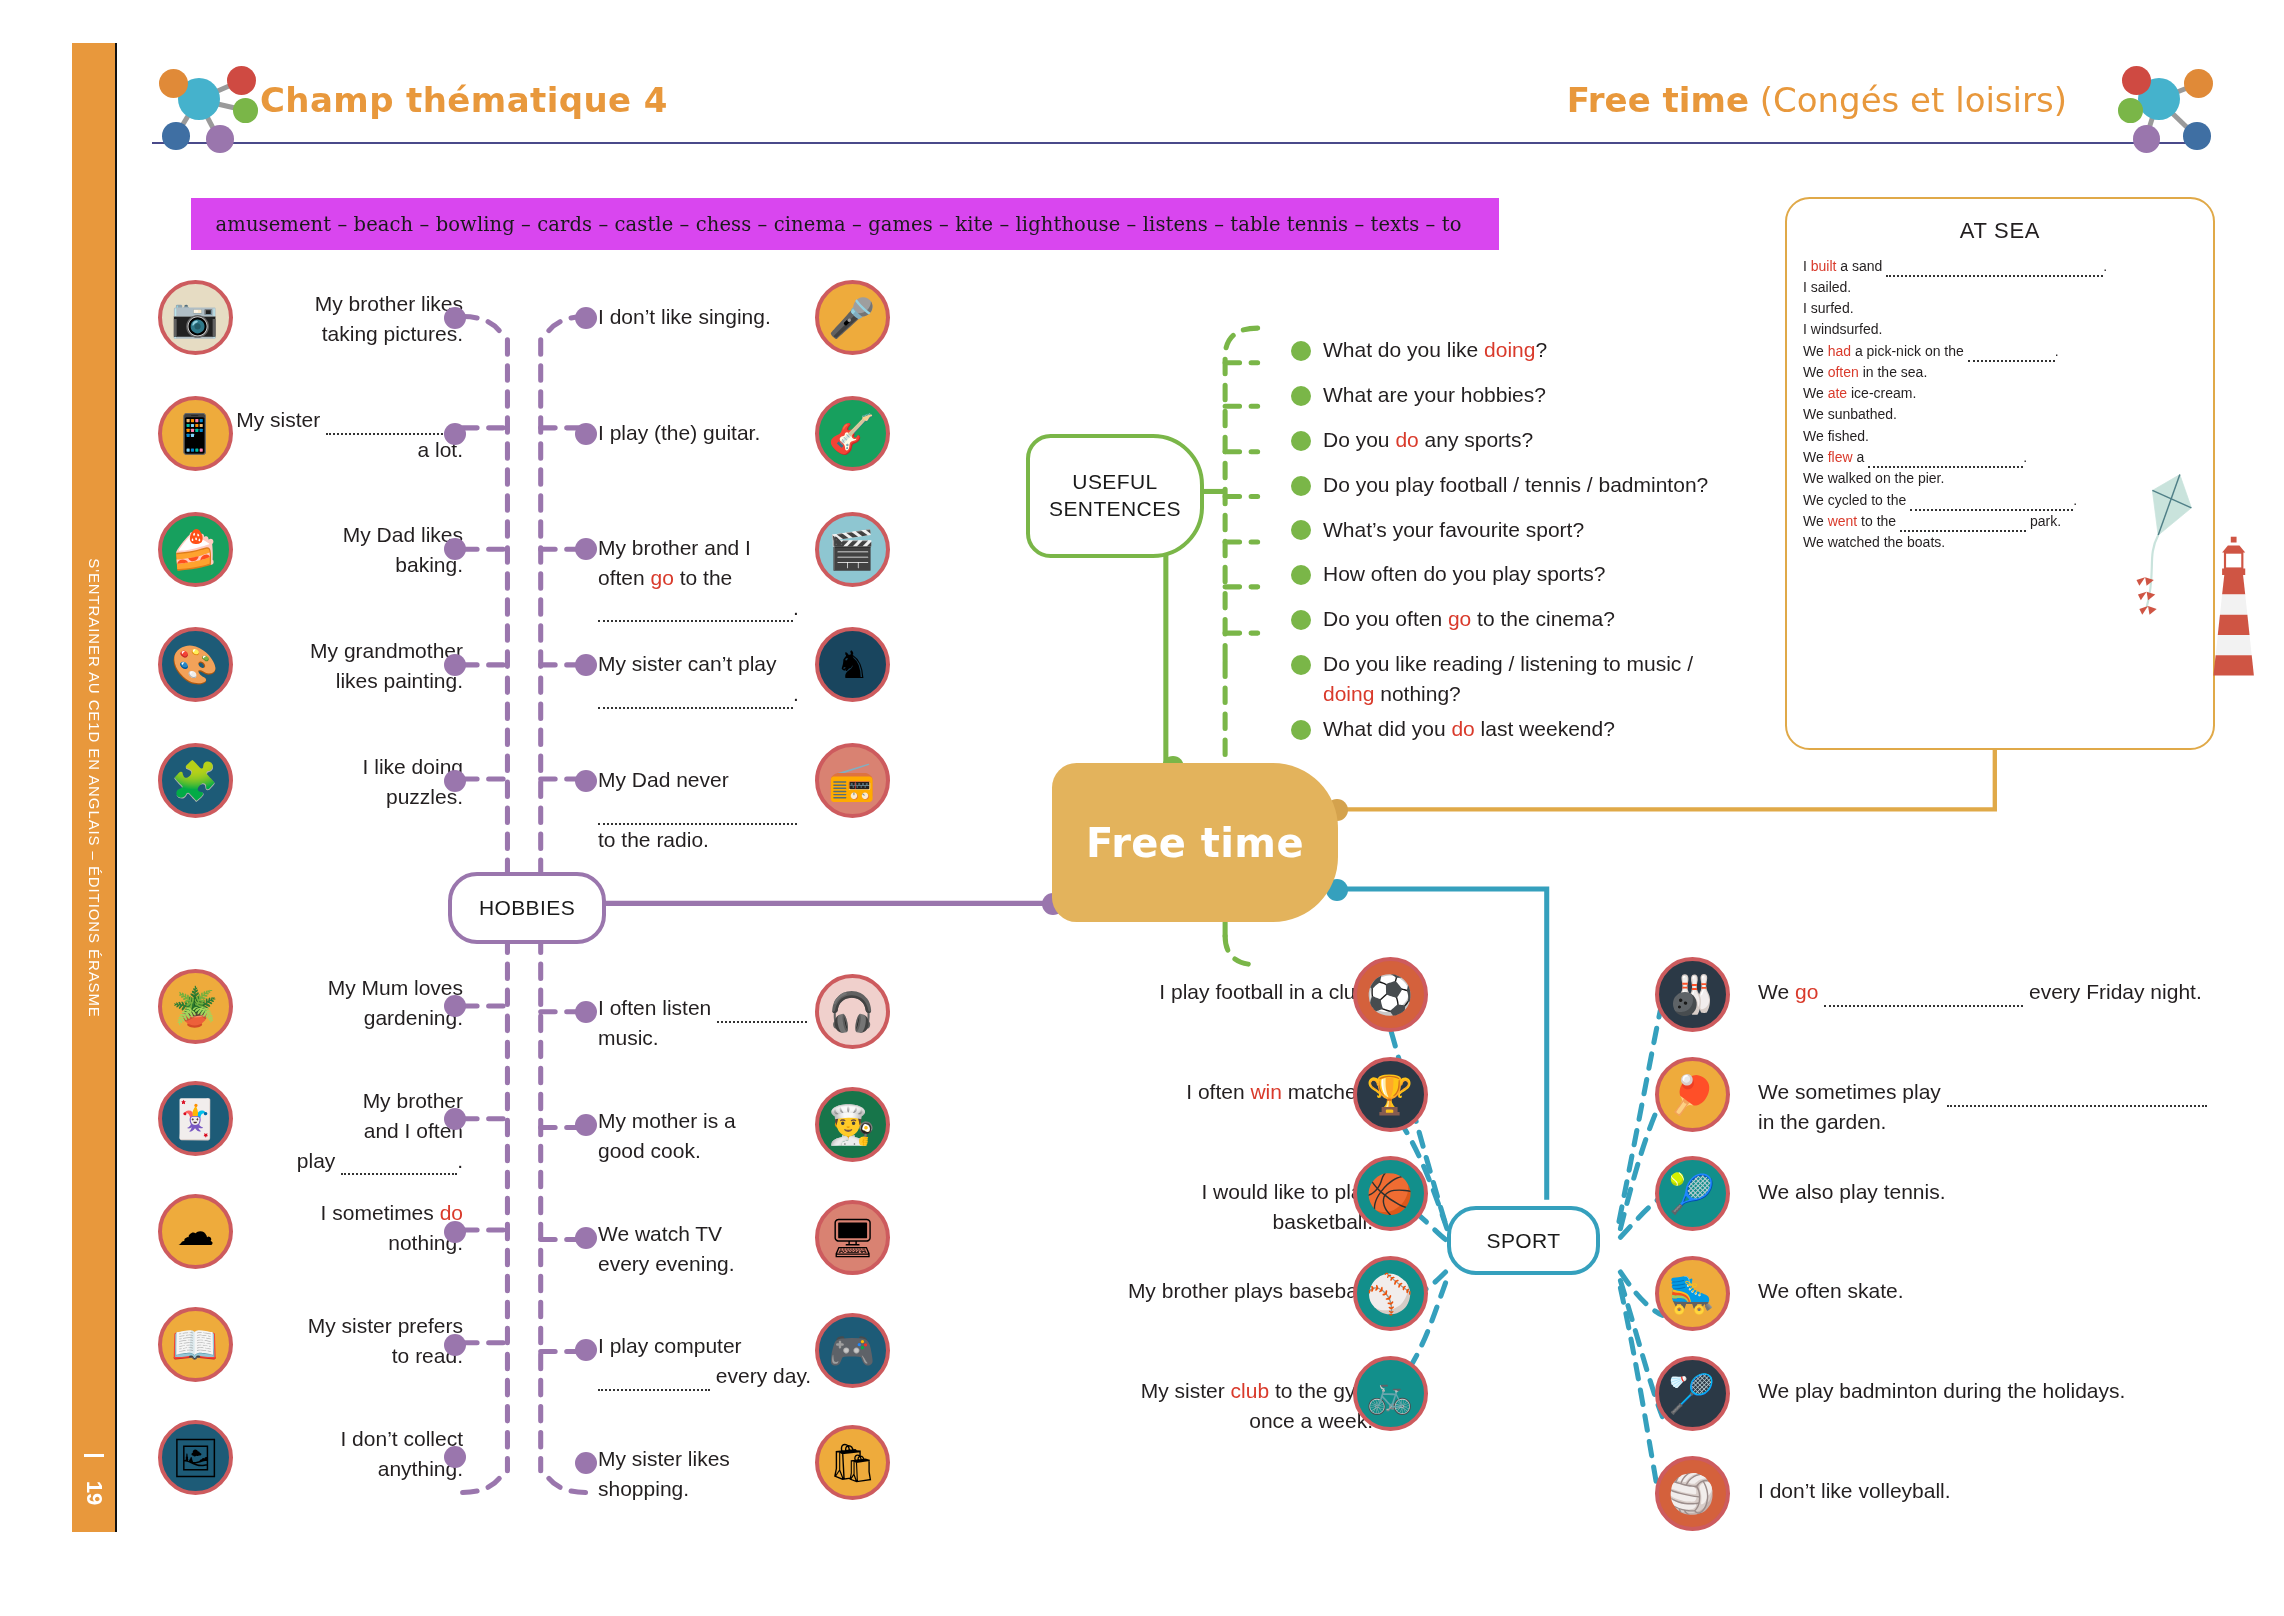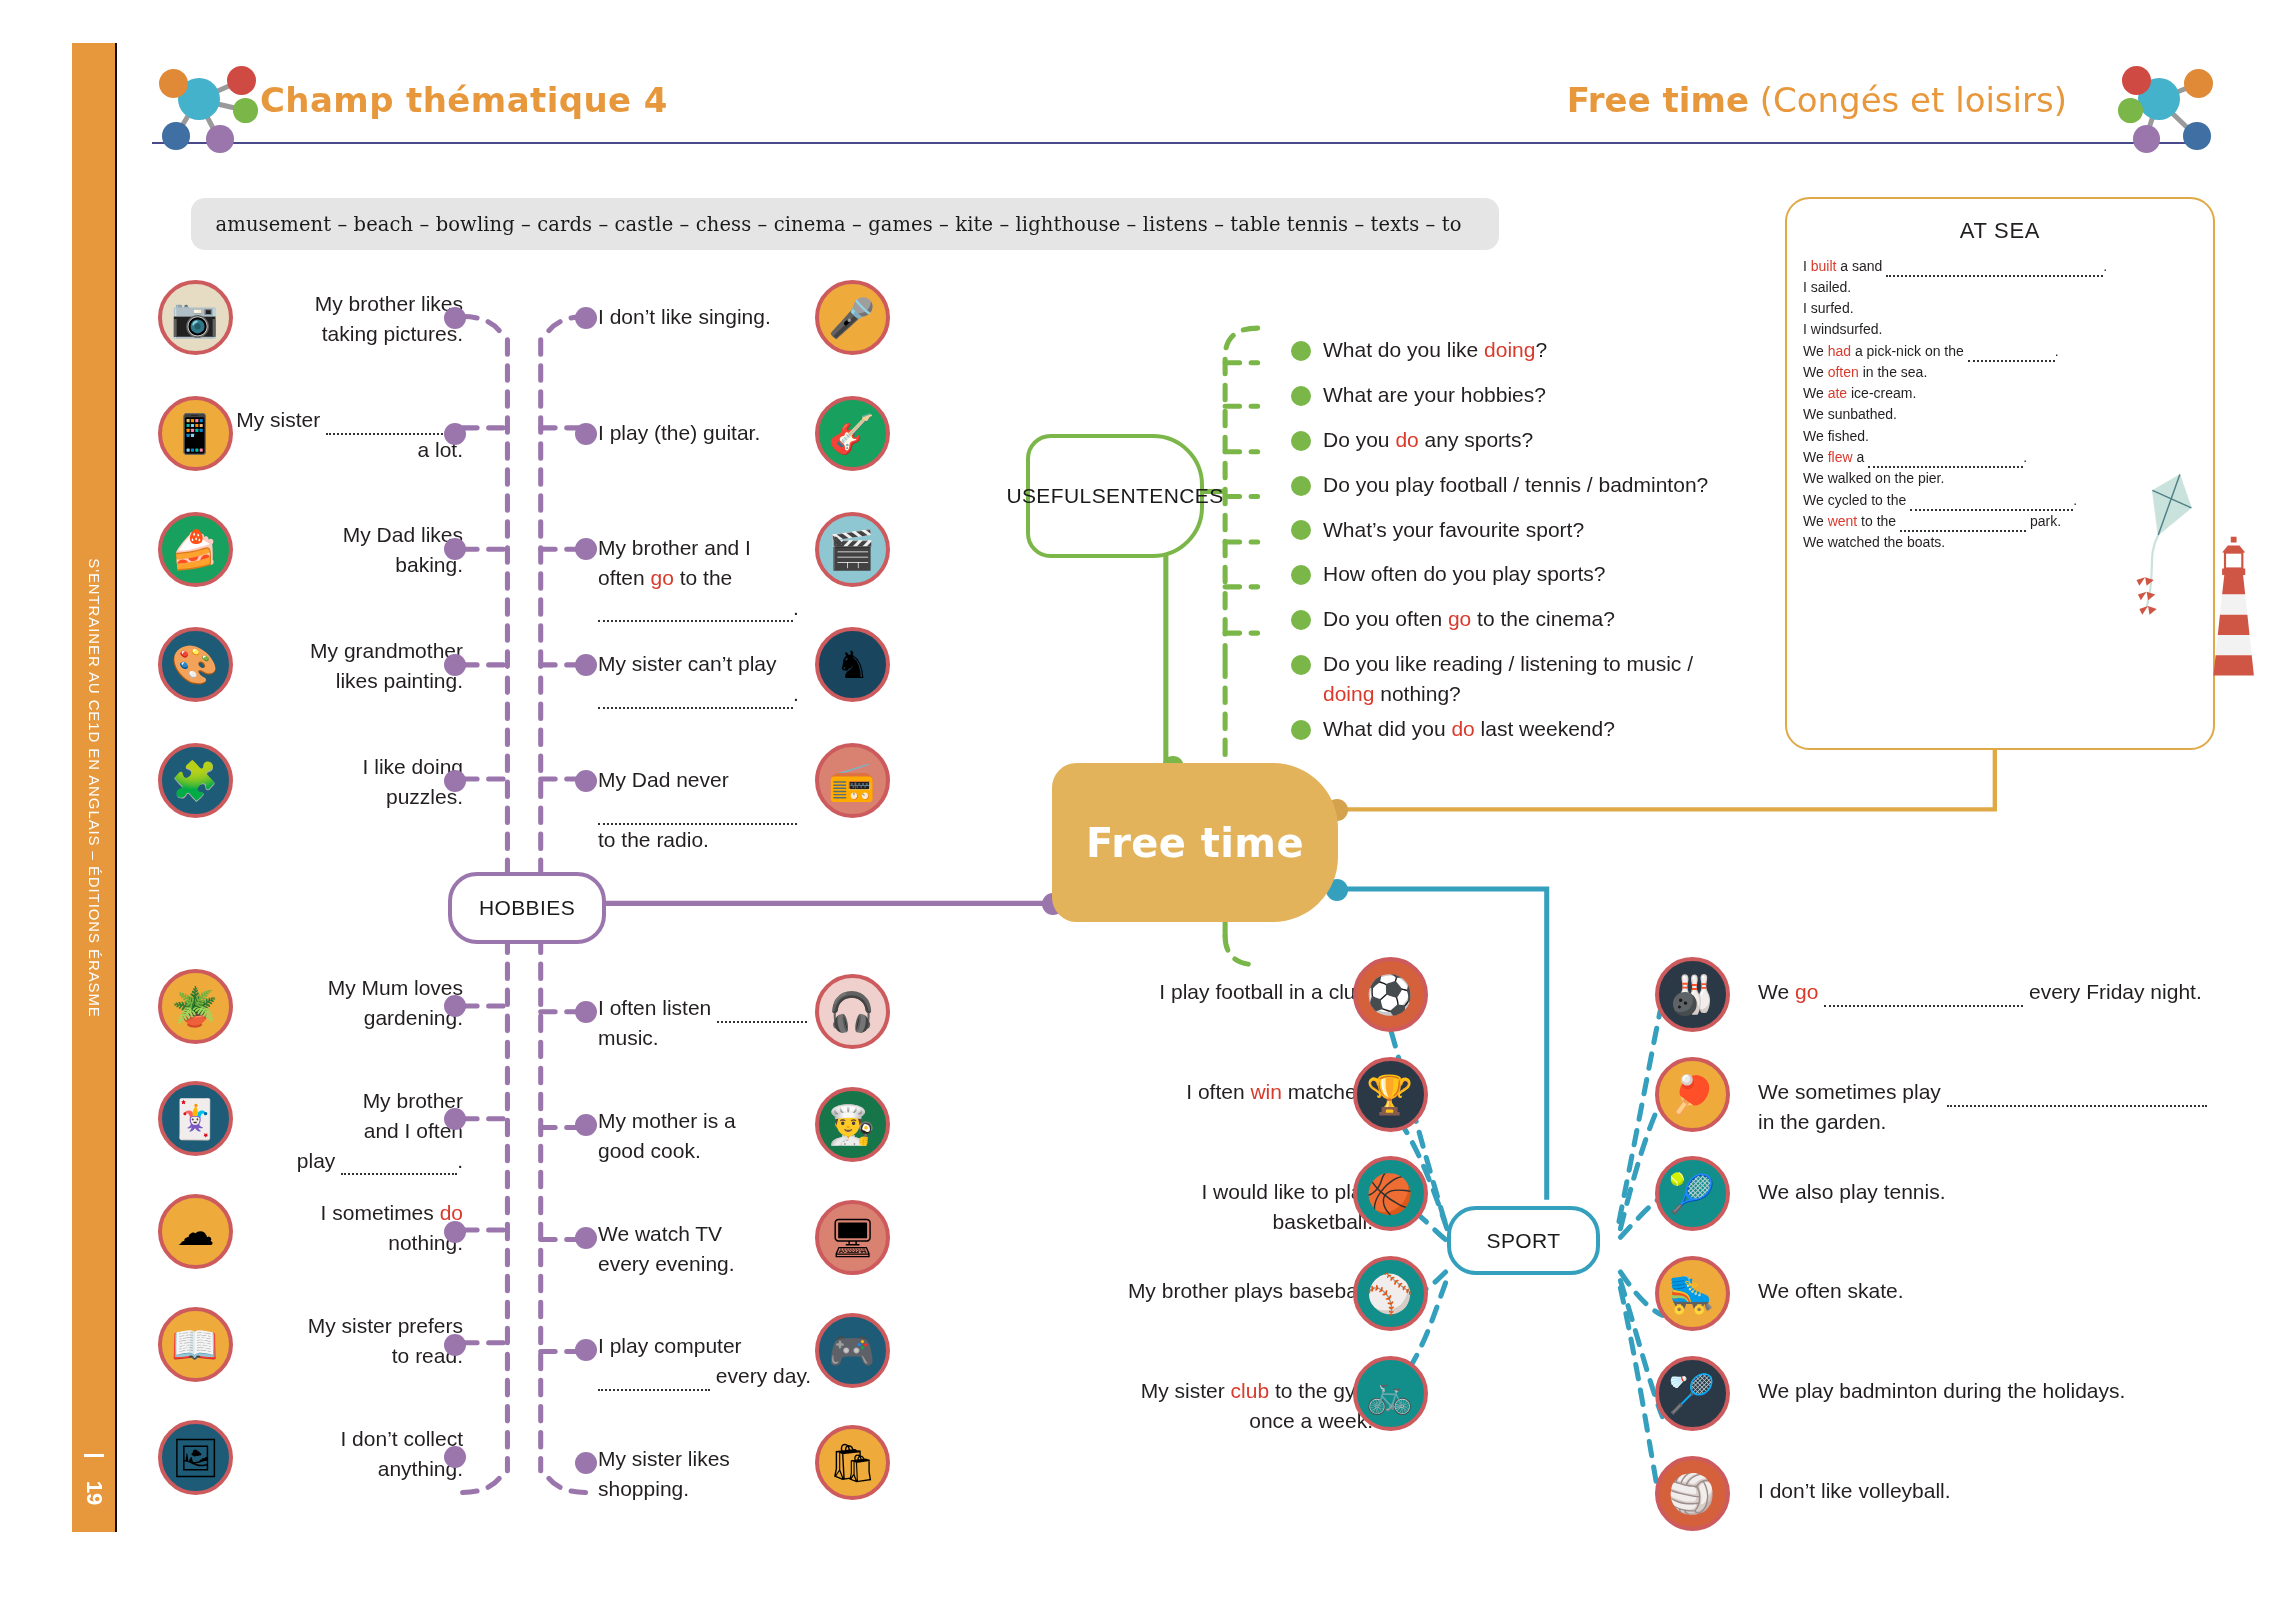--- a/index.html
+++ b/index.html
@@ -53,21 +53,21 @@
   #hdr-right-title .bold{font-weight:700;}
   #hdr-right-title .par{font-weight:400;}
 
   .molecule{position:absolute;width:94px;height:80px;}
   .molecule .node{position:absolute;border-radius:50%;}
   .molecule .bond{position:absolute;background:#9a9a9a;height:5px;transform-origin:0 50%;}
 
   
   #wordbank{
     position:absolute;left:191px;top:198px;width:1308px;height:52px;
-    background:#e5e5e5;border-radius:14px;
+    background:#d946ef;border-radius:0;
     display:flex;align-items:center;
   }
   #wordbank span{
     padding-left:24.6px;font-size:19.5px;color:#1a1a1a;
     font-family:"DejaVu Serif", serif;letter-spacing:0.1px;
   }
 
   
   .pill{
     position:absolute;background:#fff;border:4.3px solid #9a76ad;
@@ -312,21 +312,21 @@
     <div class="stext" style="left: 598px; top: 1219px; width: 217px;">We watch TV<br>every evening.</div>
     <div class="dot" style="left: 575px; top: 1227px; width: 22px; height: 22px; background: rgb(154, 118, 173);"></div>
     <div class="badge" style="left: 815px; top: 1313px; background: rgb(29, 91, 119);">🎮</div>
     <div class="stext" style="left: 598px; top: 1331px; width: 217px;">I play computer<br><span class="fill" style="width:112px"></span> every day.</div>
     <div class="dot" style="left: 575px; top: 1339px; width: 22px; height: 22px; background: rgb(154, 118, 173);"></div>
     <div class="badge" style="left: 815px; top: 1425px; background: rgb(238, 171, 60);">🛍</div>
     <div class="stext" style="left: 598px; top: 1444px; width: 217px;">My sister likes<br>shopping.</div>
     <div class="dot" style="left: 575px; top: 1452px; width: 22px; height: 22px; background: rgb(154, 118, 173);"></div>
   </div>
 
-<div class="pill" style="left:1026px;top:434px;width:170px;height:116px;border-color:#7ab648;border-radius:24.6px 51px 51px 24.6px;flex-direction:row;line-height:1.28;">
+<div class="pill" style="left:1026px;top:434px;width:170px;height:116px;border-color:#7ab648;border-radius:24.6px 51px 51px 24.6px;flex-direction:column;line-height:1.28;">
   <span>USEFUL</span>
   <span>SENTENCES</span>
 </div>
 <div id="useful-list">
     <div class="dot" style="left: 1291px; top: 341px; width: 20px; height: 20px; background: rgb(122, 182, 72);"></div>
     <div class="stext" style="left: 1323px; top: 335px; width: 520px;">What do you like <span class="red">doing</span>?</div>
     <div class="dot" style="left: 1291px; top: 386px; width: 20px; height: 20px; background: rgb(122, 182, 72);"></div>
     <div class="stext" style="left: 1323px; top: 380px; width: 520px;">What are your hobbies?</div>
     <div class="dot" style="left: 1291px; top: 431px; width: 20px; height: 20px; background: rgb(122, 182, 72);"></div>
     <div class="stext" style="left: 1323px; top: 425px; width: 520px;">Do you <span class="red">do</span> any sports?</div>

